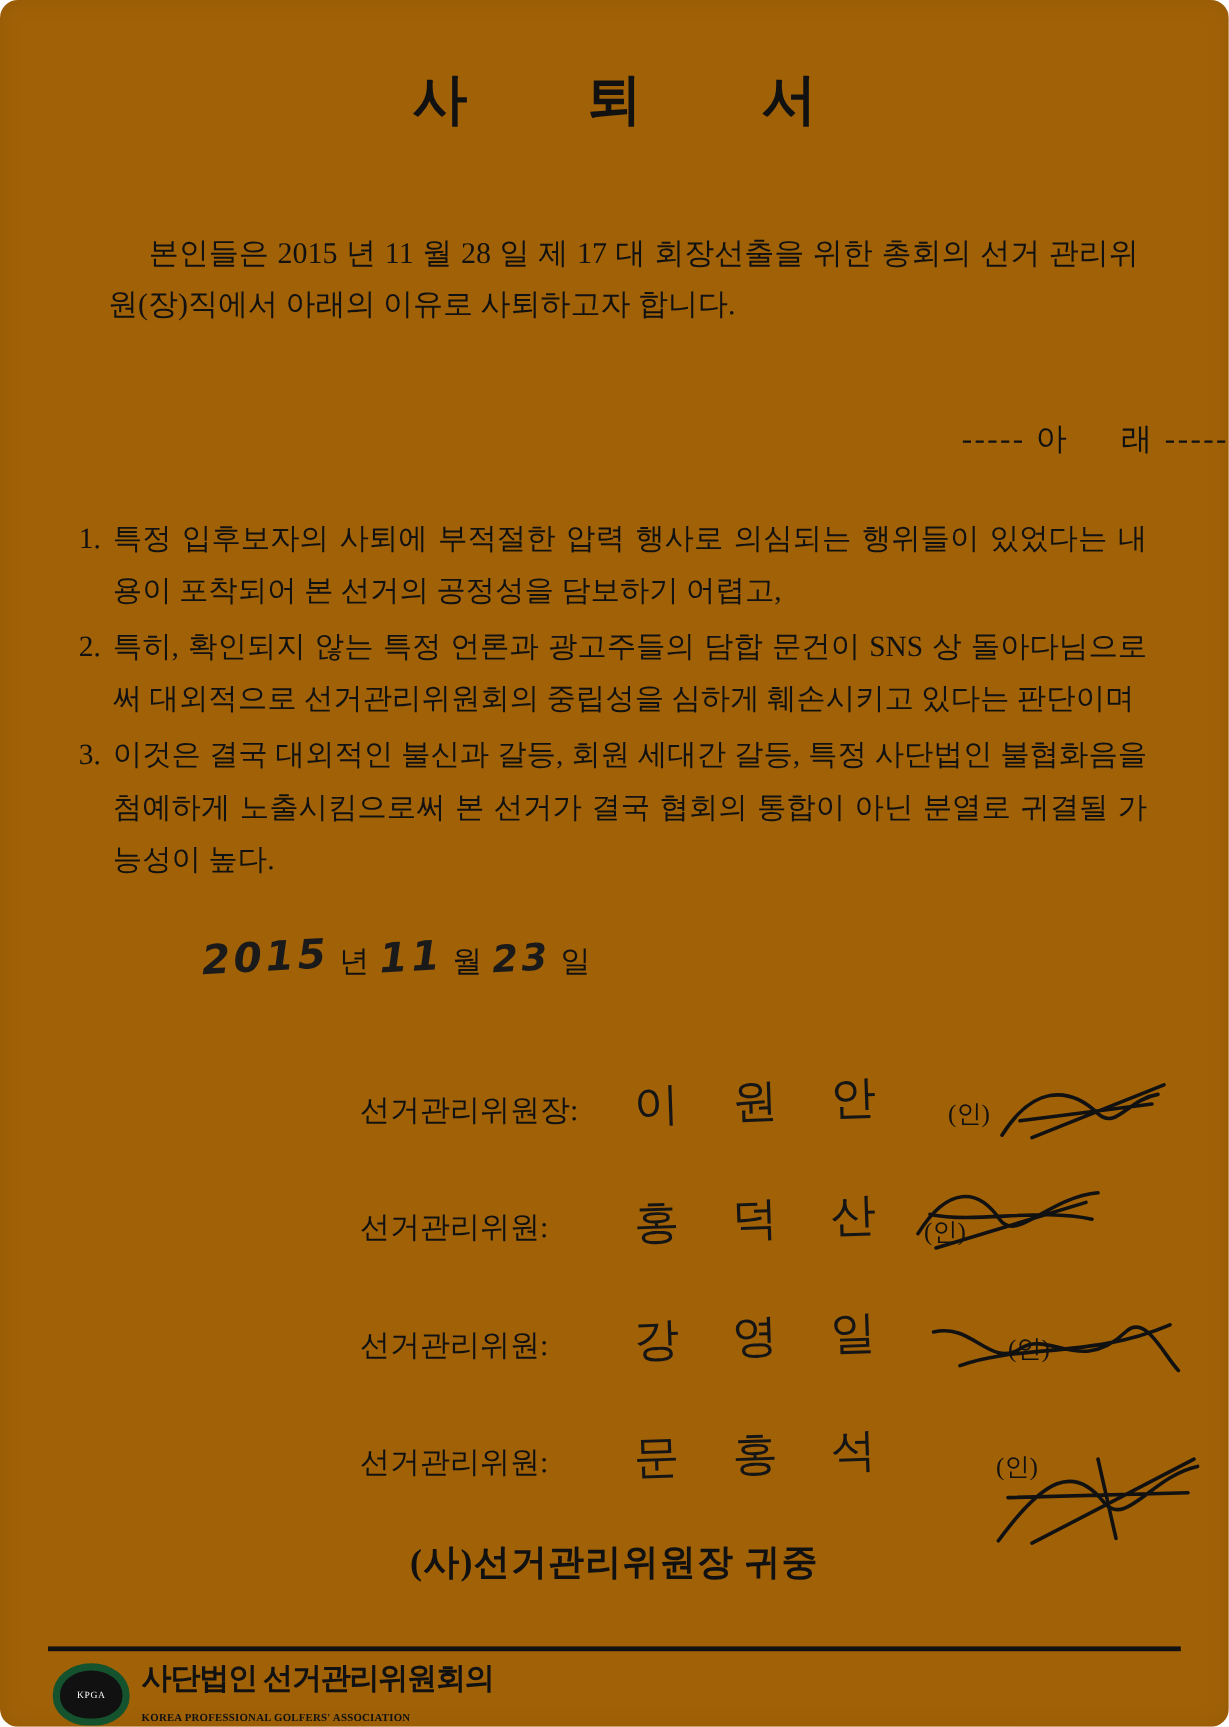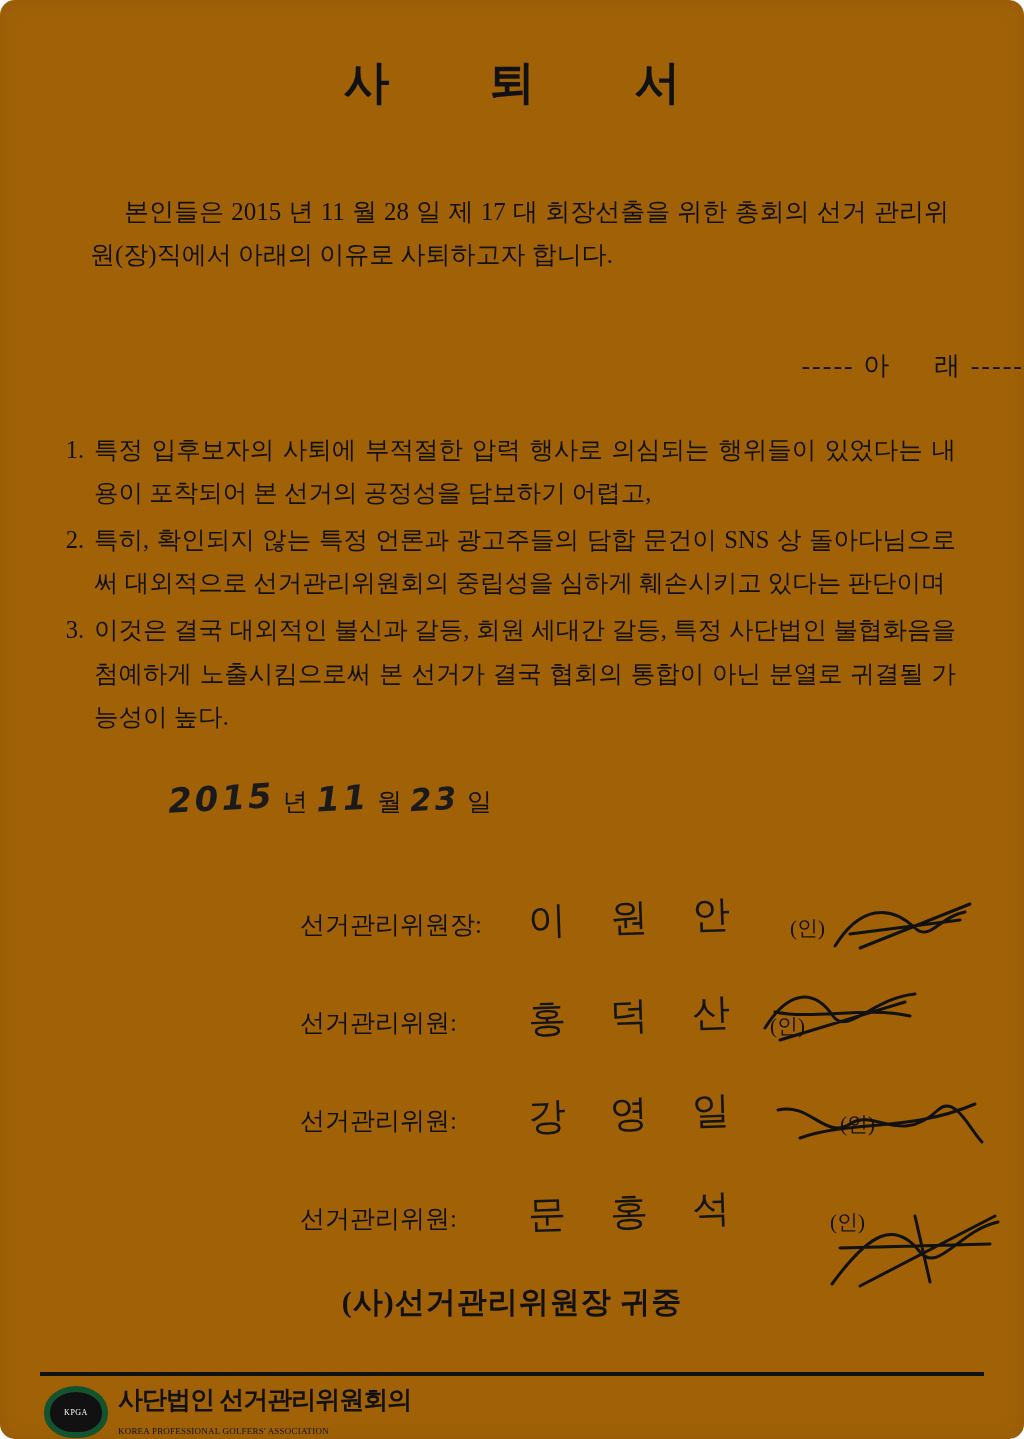--- a/index.html
+++ b/index.html
@@ -193,21 +193,21 @@
     border: 6px solid #14532d;
   }
   .logo-text-kr {
     font-size: 25px;
     font-weight: 700;
     letter-spacing: -1px;
     line-height: 1;
   }
   .logo-text-en {
     font-size: 9px;
-    font-weight: 400;
+    font-weight: 700;
     letter-spacing: 0.2px;
     line-height: 1.1;
     margin-top: 15px;
   }
   .logo-texts { display: flex; flex-direction: column; }
 </style>
 </head>
 <body>
 
 <div class="page">

